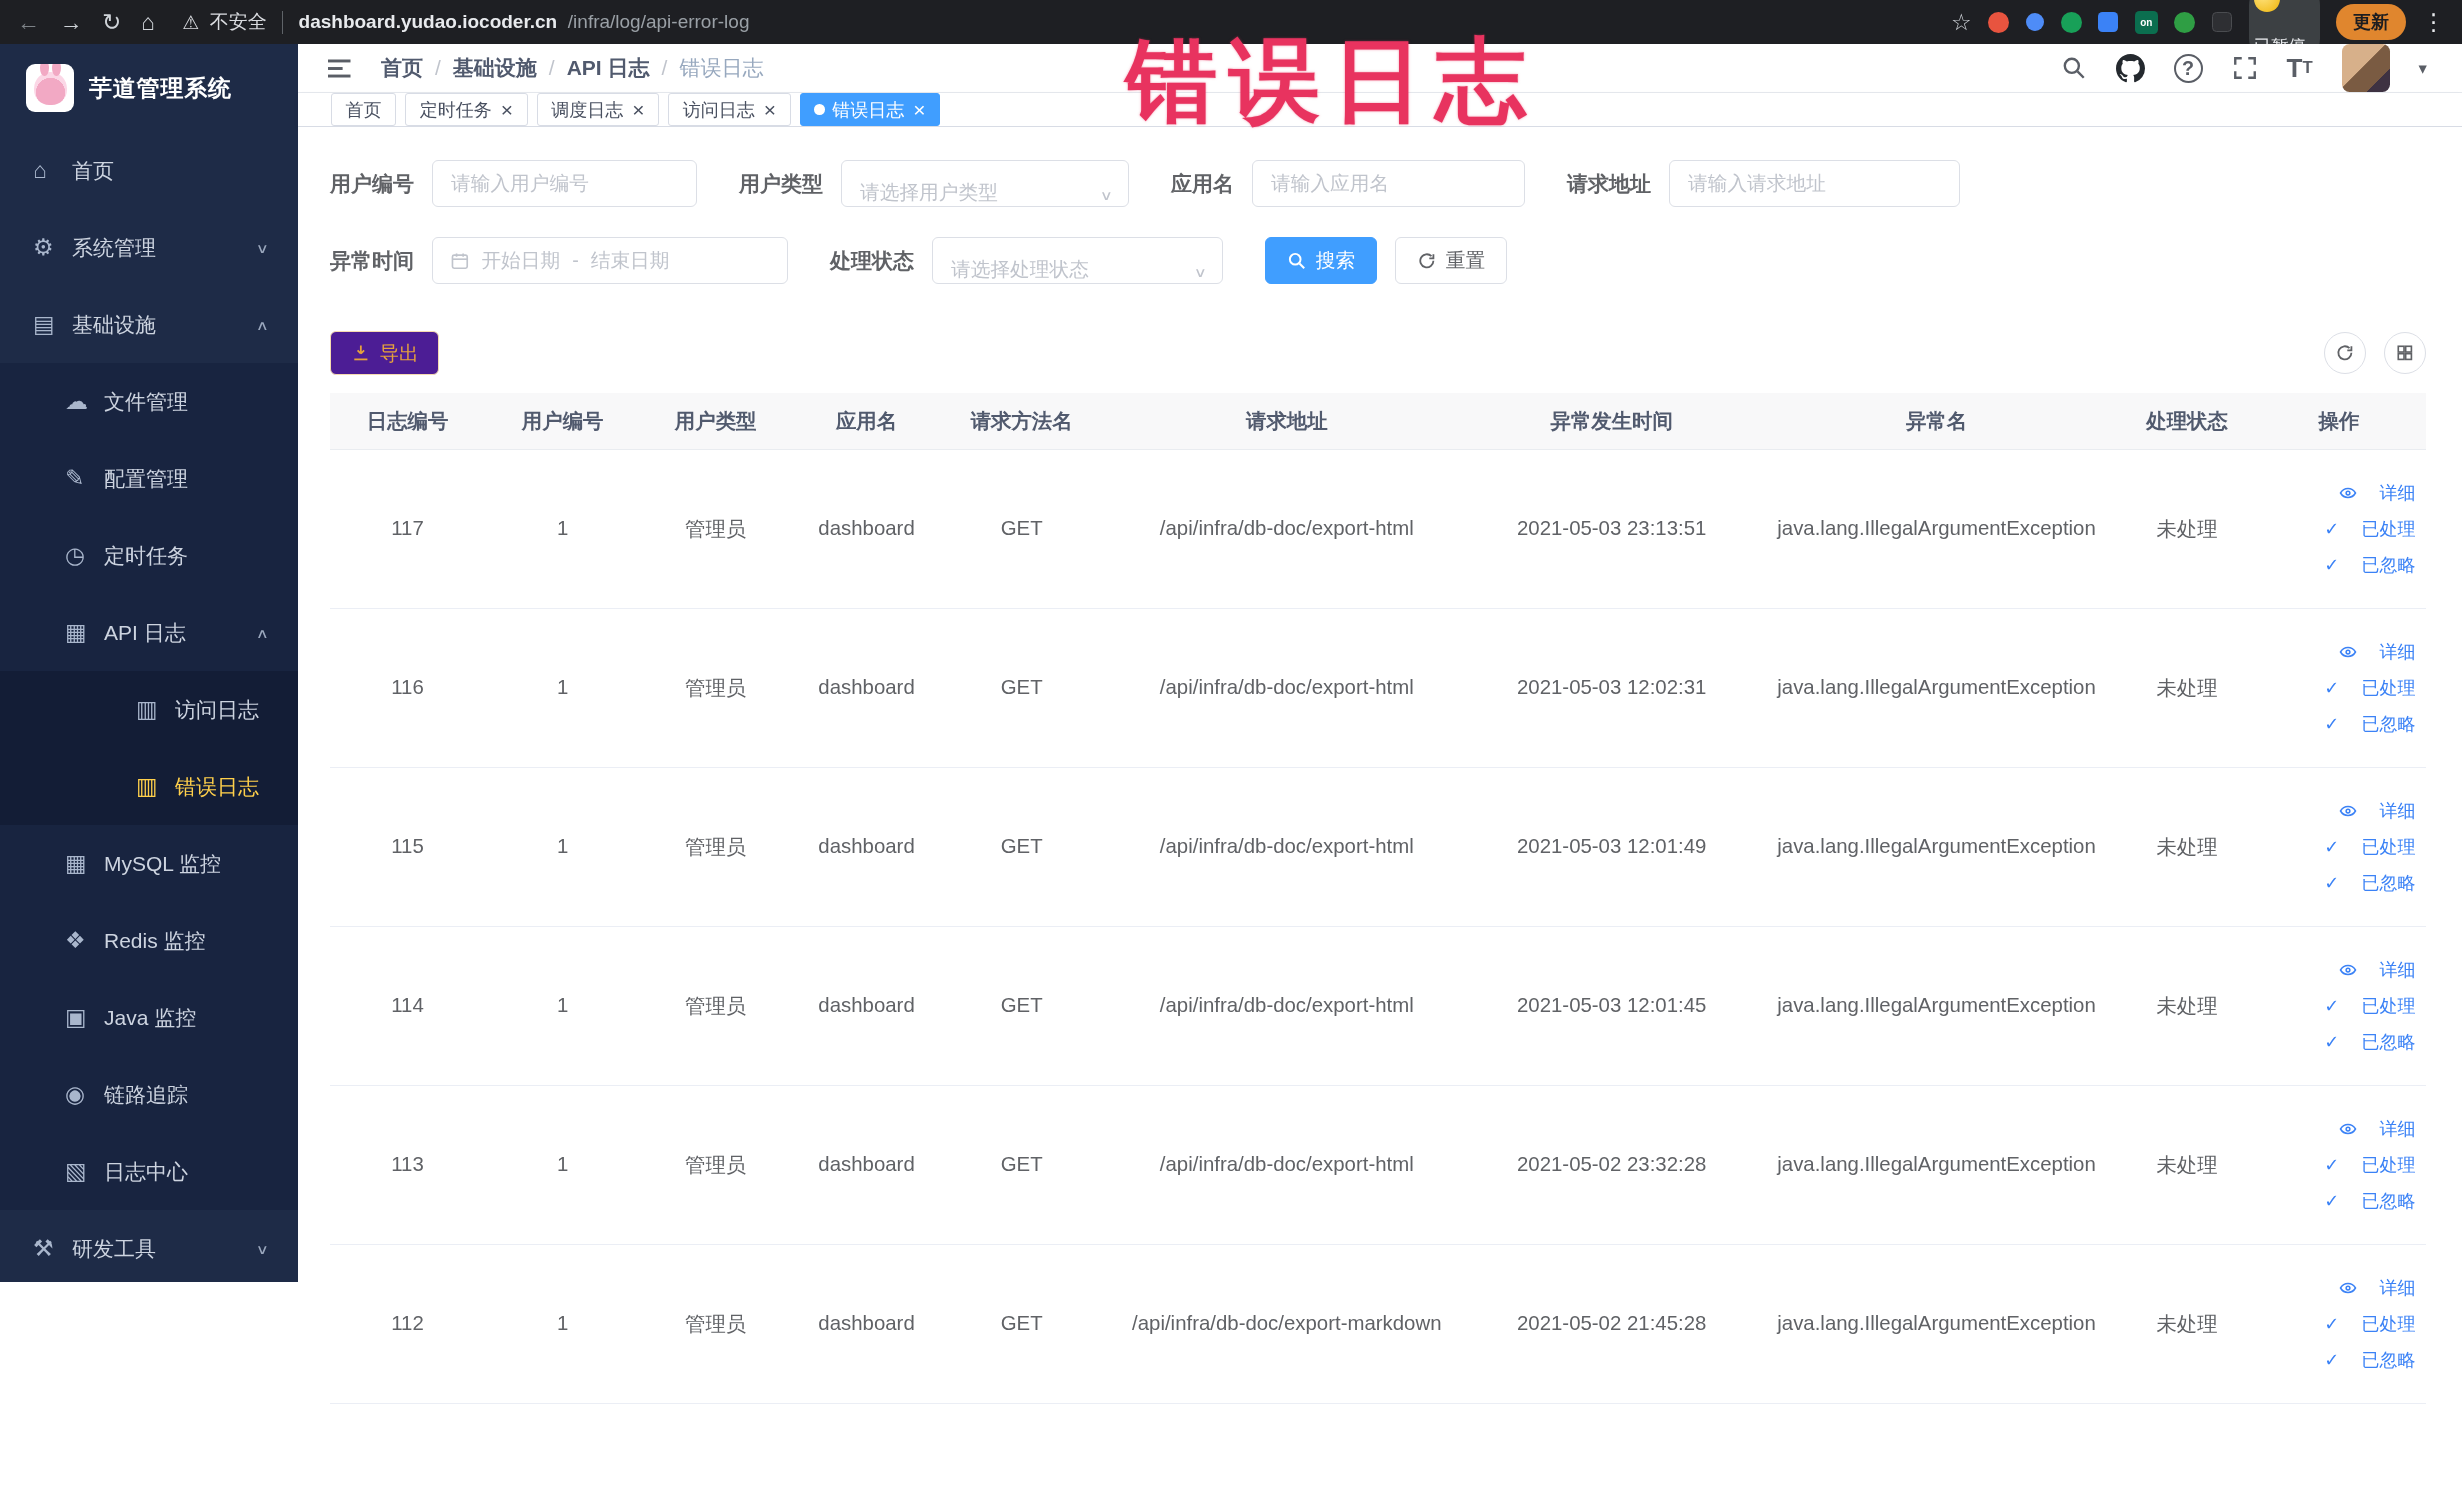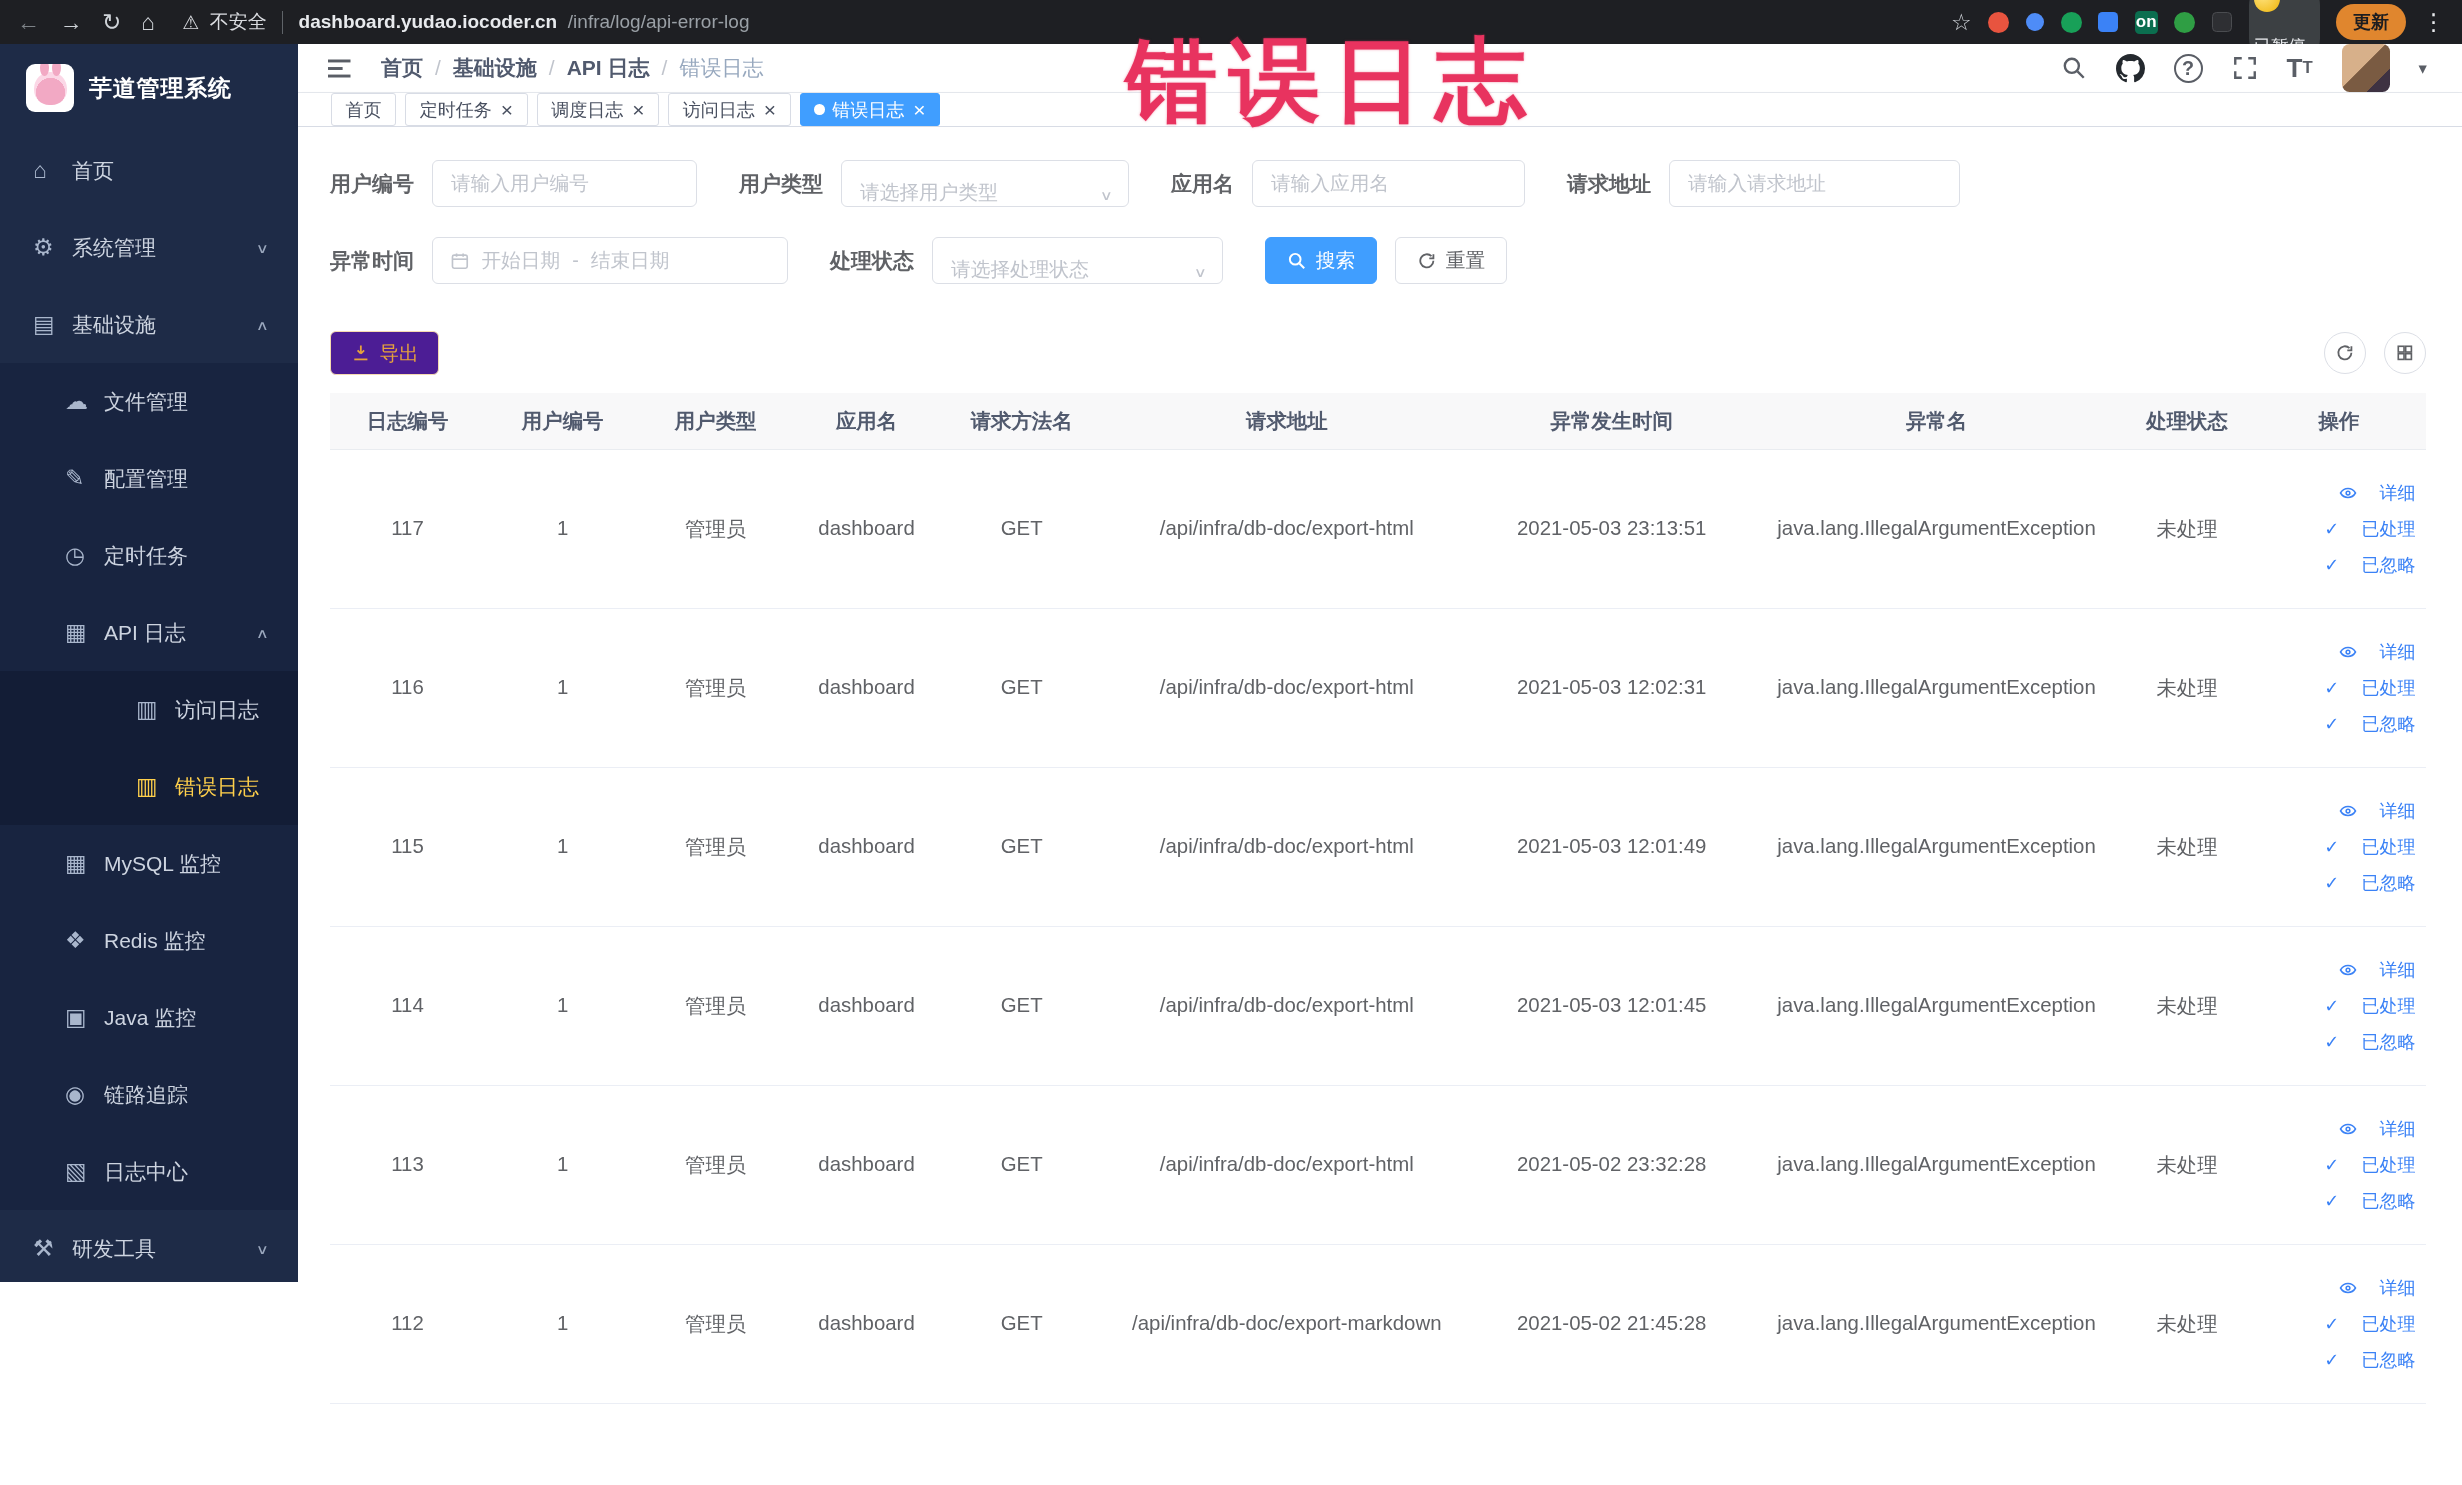--- a/index.html
+++ b/index.html
@@ -19,21 +19,21 @@
   .host { color:#e8eaed; font-weight:600; }
   .path { color:#9aa0a6; }
   .chrome-right { margin-left:auto; display:flex; align-items:center; gap:16.7px; }
   .star { font-size:23px; color:#cfd3d8; }
   .ext { display:inline-flex; align-items:center; justify-content:center; }
   .e1 { width:21px; height:21px; border-radius:50%; background:#e8543f; }
   .e2 { width:18px; height:18px; border-radius:50%; background:#4e8cf7; }
   .e3 { width:21px; height:21px; border-radius:50%; background:#18a058; }
   .e4 { width:19.7px; height:19.7px; border-radius:4.5px; background:#3b82f6; }
   .e5 { width:23px; height:23px; border-radius:4.5px; background:#0b6e4f; color:#fff;
-        font-size:17px; font-weight:bold; }
+        font-size:10px; font-weight:bold; }
   .e6 { width:21px; height:21px; border-radius:50%; background:#2f9e44; }
   .e7 { width:19.7px; height:19.7px; border-radius:4.5px; background:#2e2f33; border:1.5px solid #4a4c50; }
   .profile-chip { display:flex; align-items:flex-start; gap:22px; background:#3c4043;
     border-radius:23px; padding:3.8px 13.6px 3.8px 5.3px; cursor:pointer;flex-direction:column; }
   .face { width:26px; height:26px; border-radius:50%;
     background: radial-gradient(circle at 35% 35%, #ffe482, #f3c026 75%); }
   .profile-chip span.txt { font-size:17.4px; color:#e8eaed; }
   .update-pill { background:#e0862e; color:#1c1d20; font-size:18px; font-weight:600;
     border-radius:21px; padding:6px 16.7px; cursor:pointer; }
   .kebab { font-size:23px; color:#e8eaed; cursor:pointer; }

